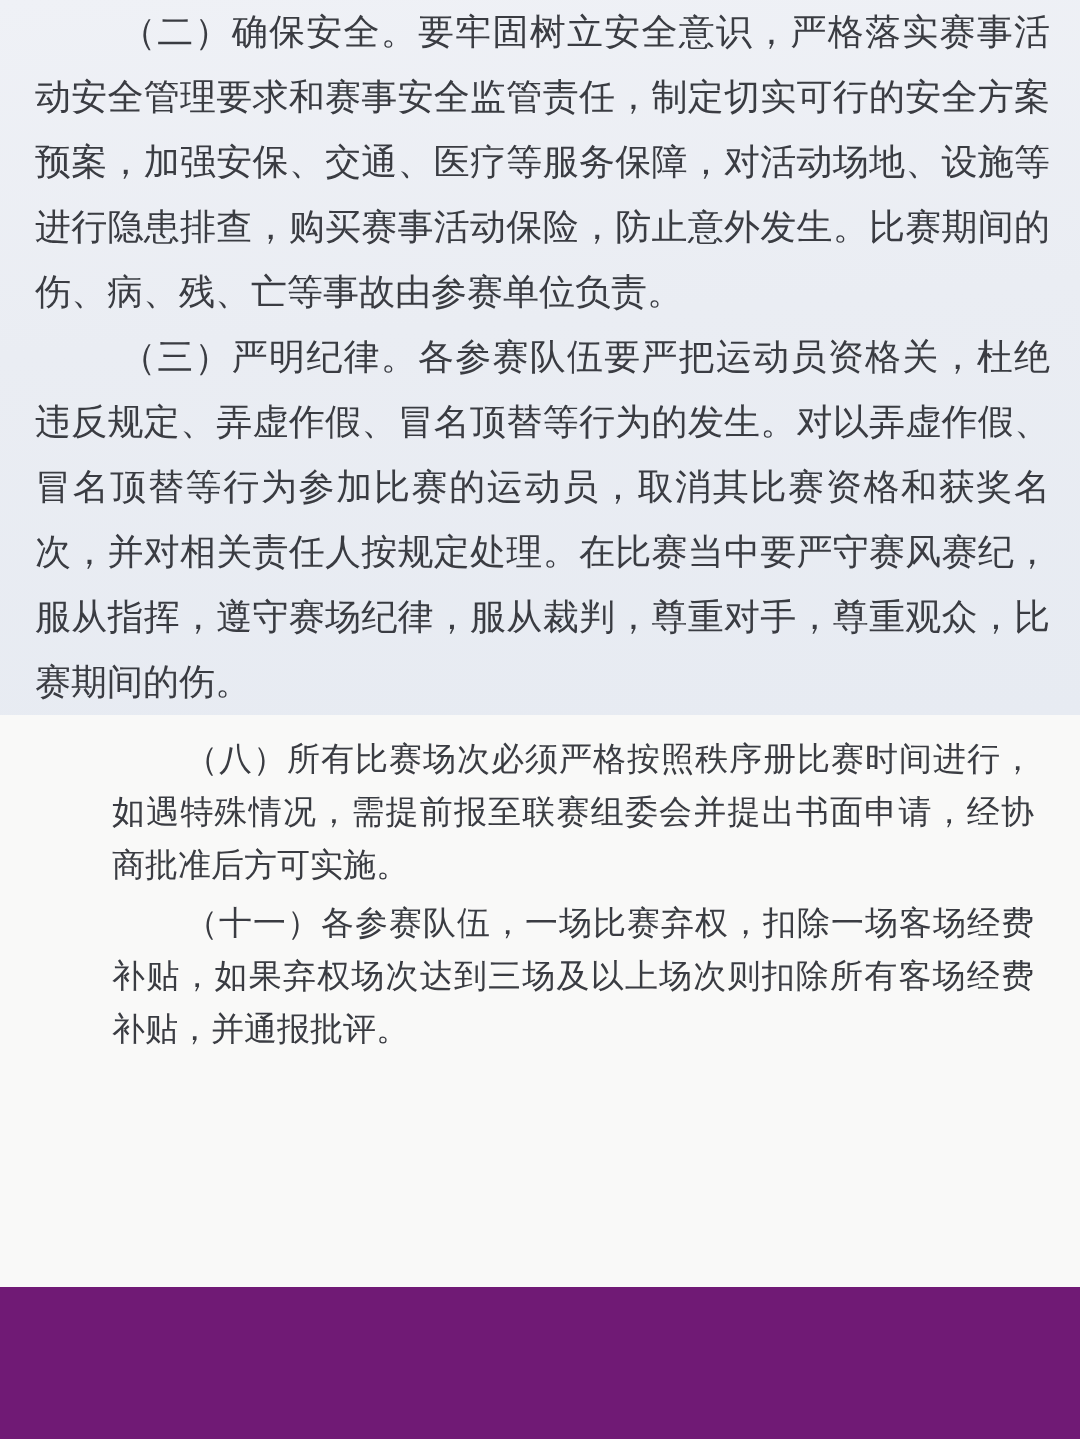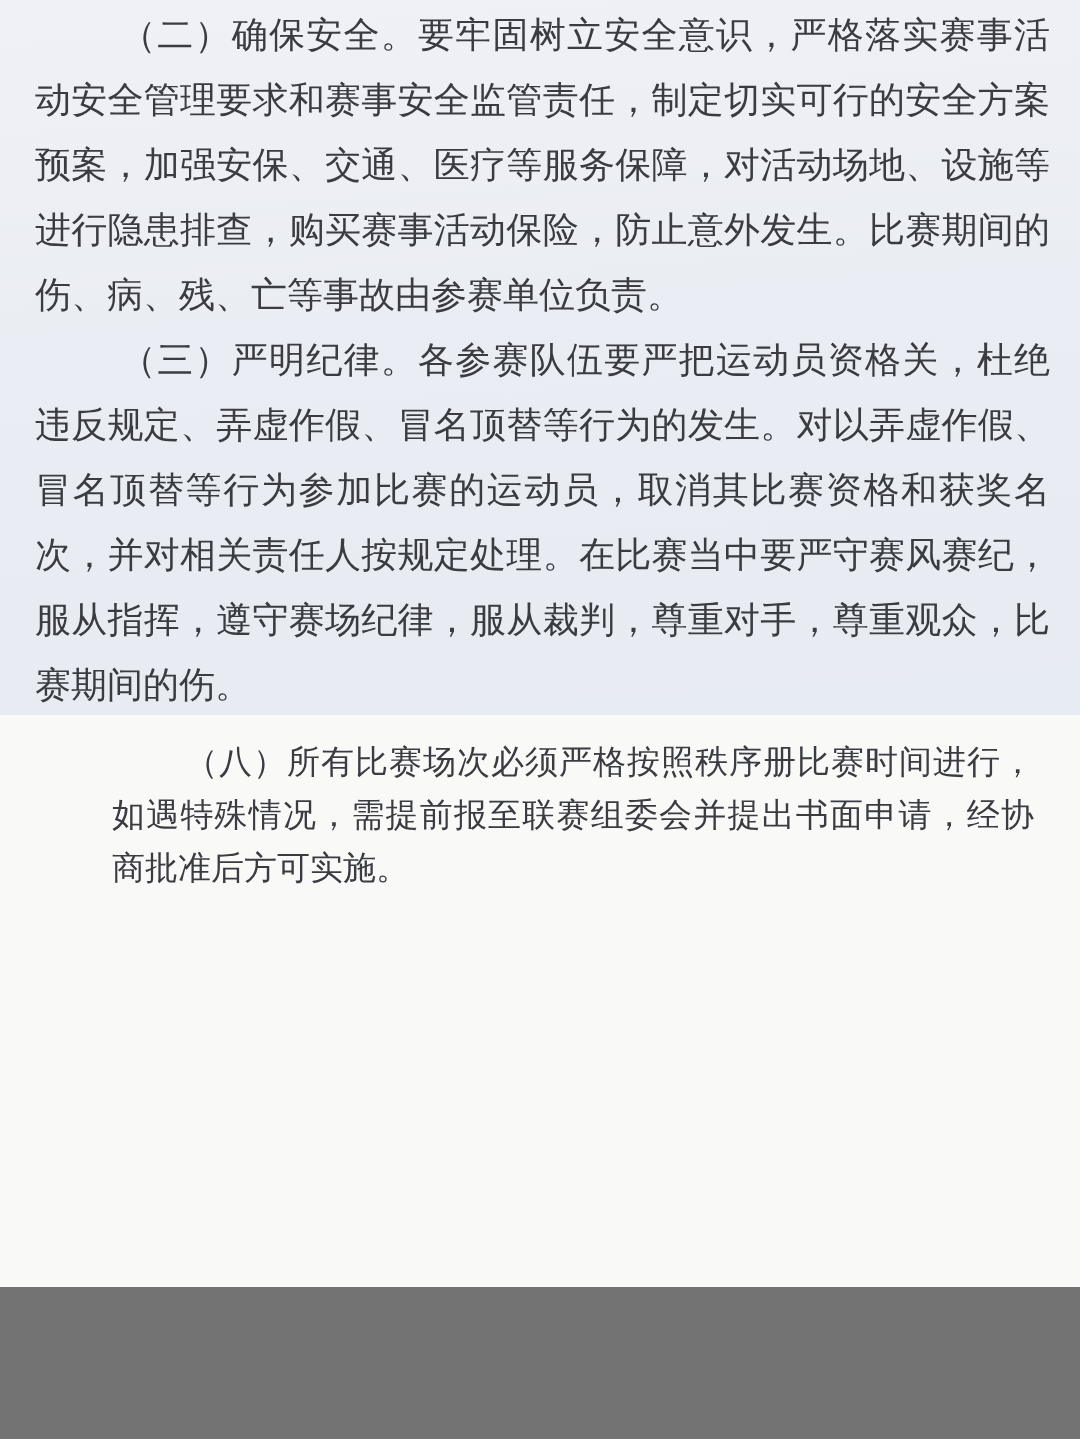--- a/index.html
+++ b/index.html
@@ -5,22 +5,22 @@
   html, body {
     margin: 0;
     padding: 0;
     background: #ffffff;
   }
   .page {
     position: relative;
     width: 1080px;
     height: 1439px;
     overflow: hidden;
-    background: #737373;
-    font-family: Liberation Sans, sans-serif;
+    background: #701a75;
+    font-family: Liberation Mono, monospace;
     color: #3a3c42;
   }
   .sec-top {
     box-sizing: border-box;
     height: 715px;
     padding: 2px 30px 0 35px;
     background: linear-gradient(176deg, #eff1f6 0%, #eaedf3 45%, #e7ebf2 100%);
   }
   .sec-bottom {
     box-sizing: border-box;
@@ -51,15 +51,16 @@
 
 <div class="page">
 
   <section class="sec-top">
     <p class="para">（二）确保安全。要牢固树立安全意识，严格落实赛事活动安全管理要求和赛事安全监管责任，制定切实可行的安全方案预案，加强安保、交通、医疗等服务保障，对活动场地、设施等进行隐患排查，购买赛事活动保险，防止意外发生。比赛期间的伤、病、残、亡等事故由参赛单位负责。</p>
     <p class="para">（三）严明纪律。各参赛队伍要严把运动员资格关，杜绝违反规定、弄虚作假、冒名顶替等行为的发生。对以弄虚作假、冒名顶替等行为参加比赛的运动员，取消其比赛资格和获奖名次，并对相关责任人按规定处理。在比赛当中要严守赛风赛纪，服从指挥，遵守赛场纪律，服从裁判，尊重对手，尊重观众，比赛期间的伤。</p>
   </section>
 
   <section class="sec-bottom">
     <p class="para">（八）所有比赛场次必须严格按照秩序册比赛时间进行，如遇特殊情况，需提前报至联赛组委会并提出书面申请，经协商批准后方可实施。</p>
+    <p class="para">（十一）各参赛队伍，一场比赛弃权，扣除一场客场经费补贴，如果弃权场次达到三场及以上场次则扣除所有客场经费补贴，并通报批评。</p>
   </section>
 
 </div>
 
 </body></html>

